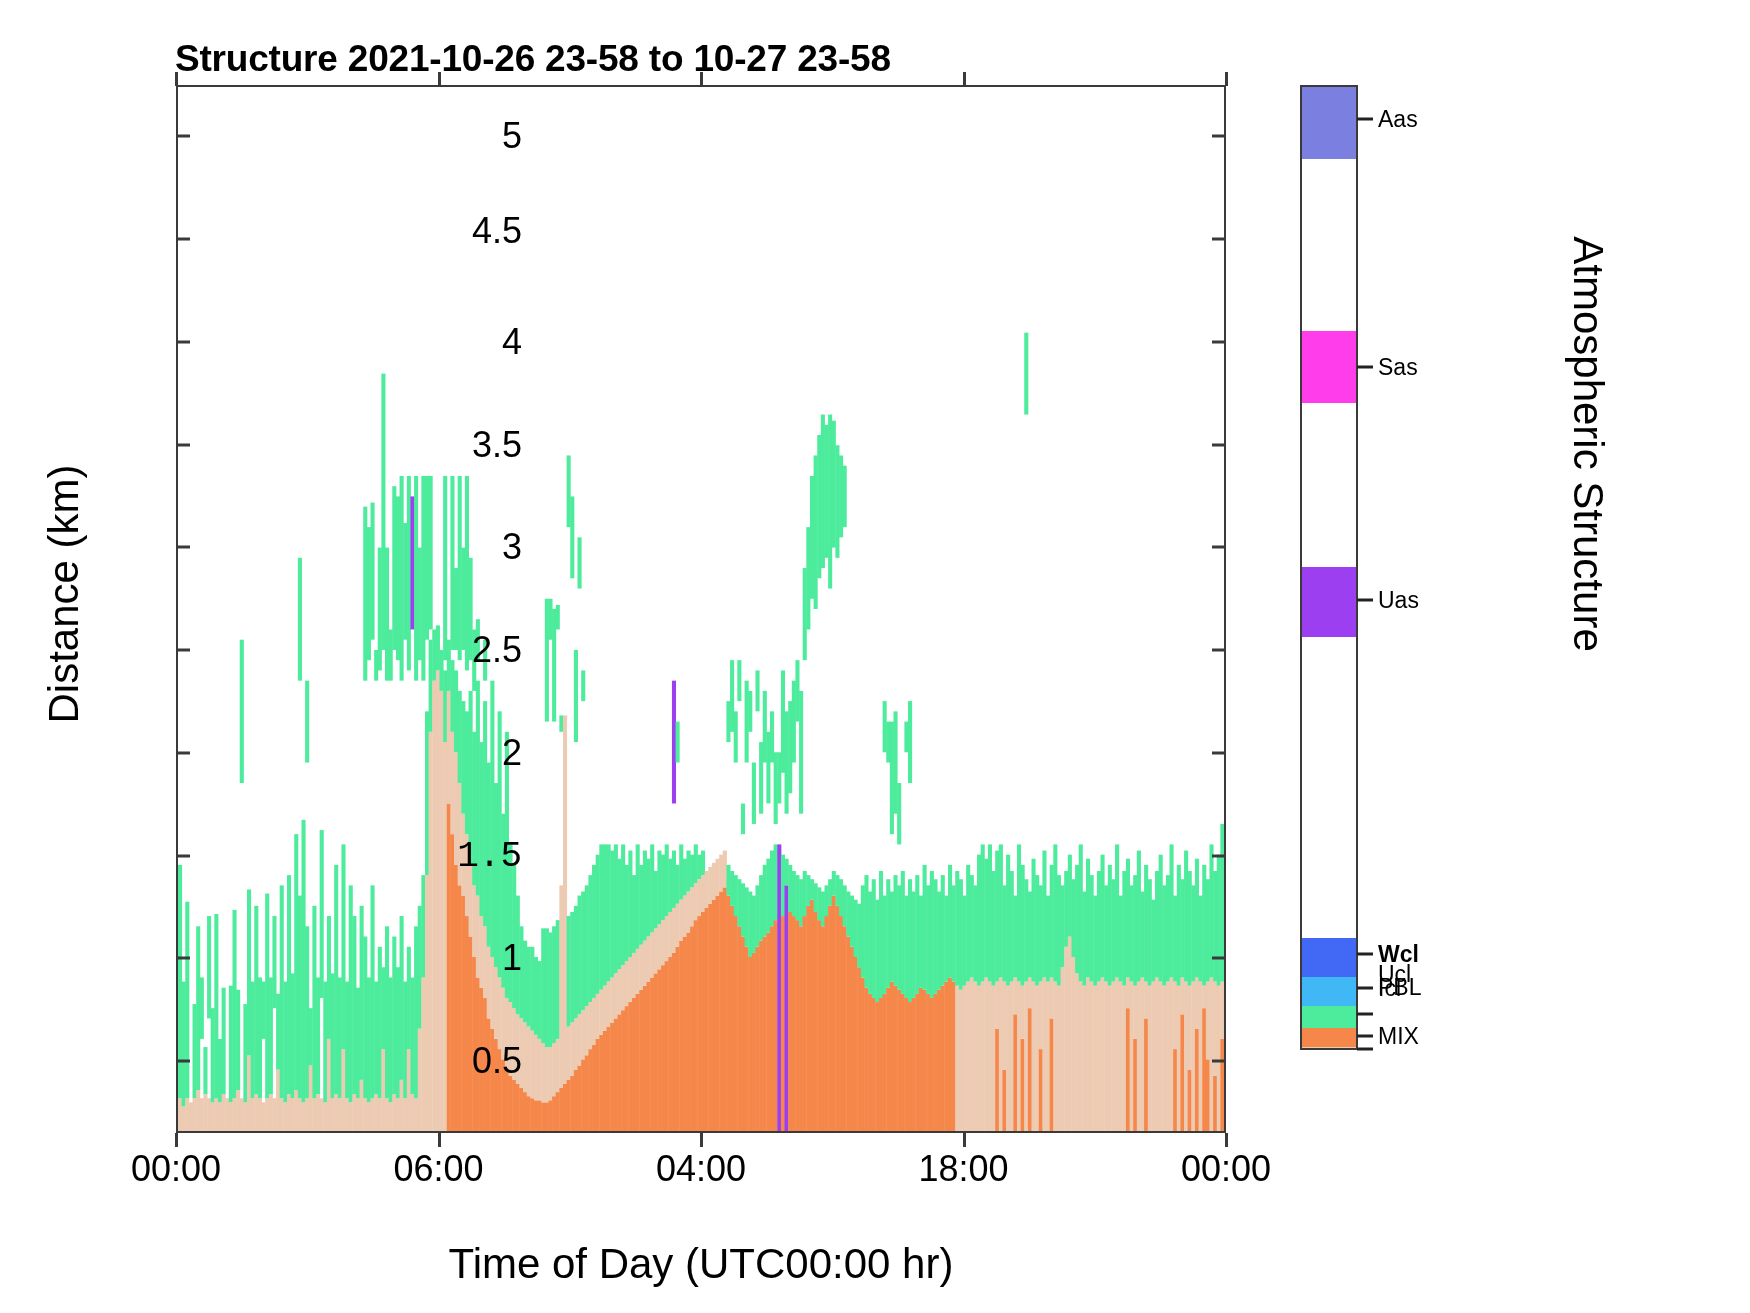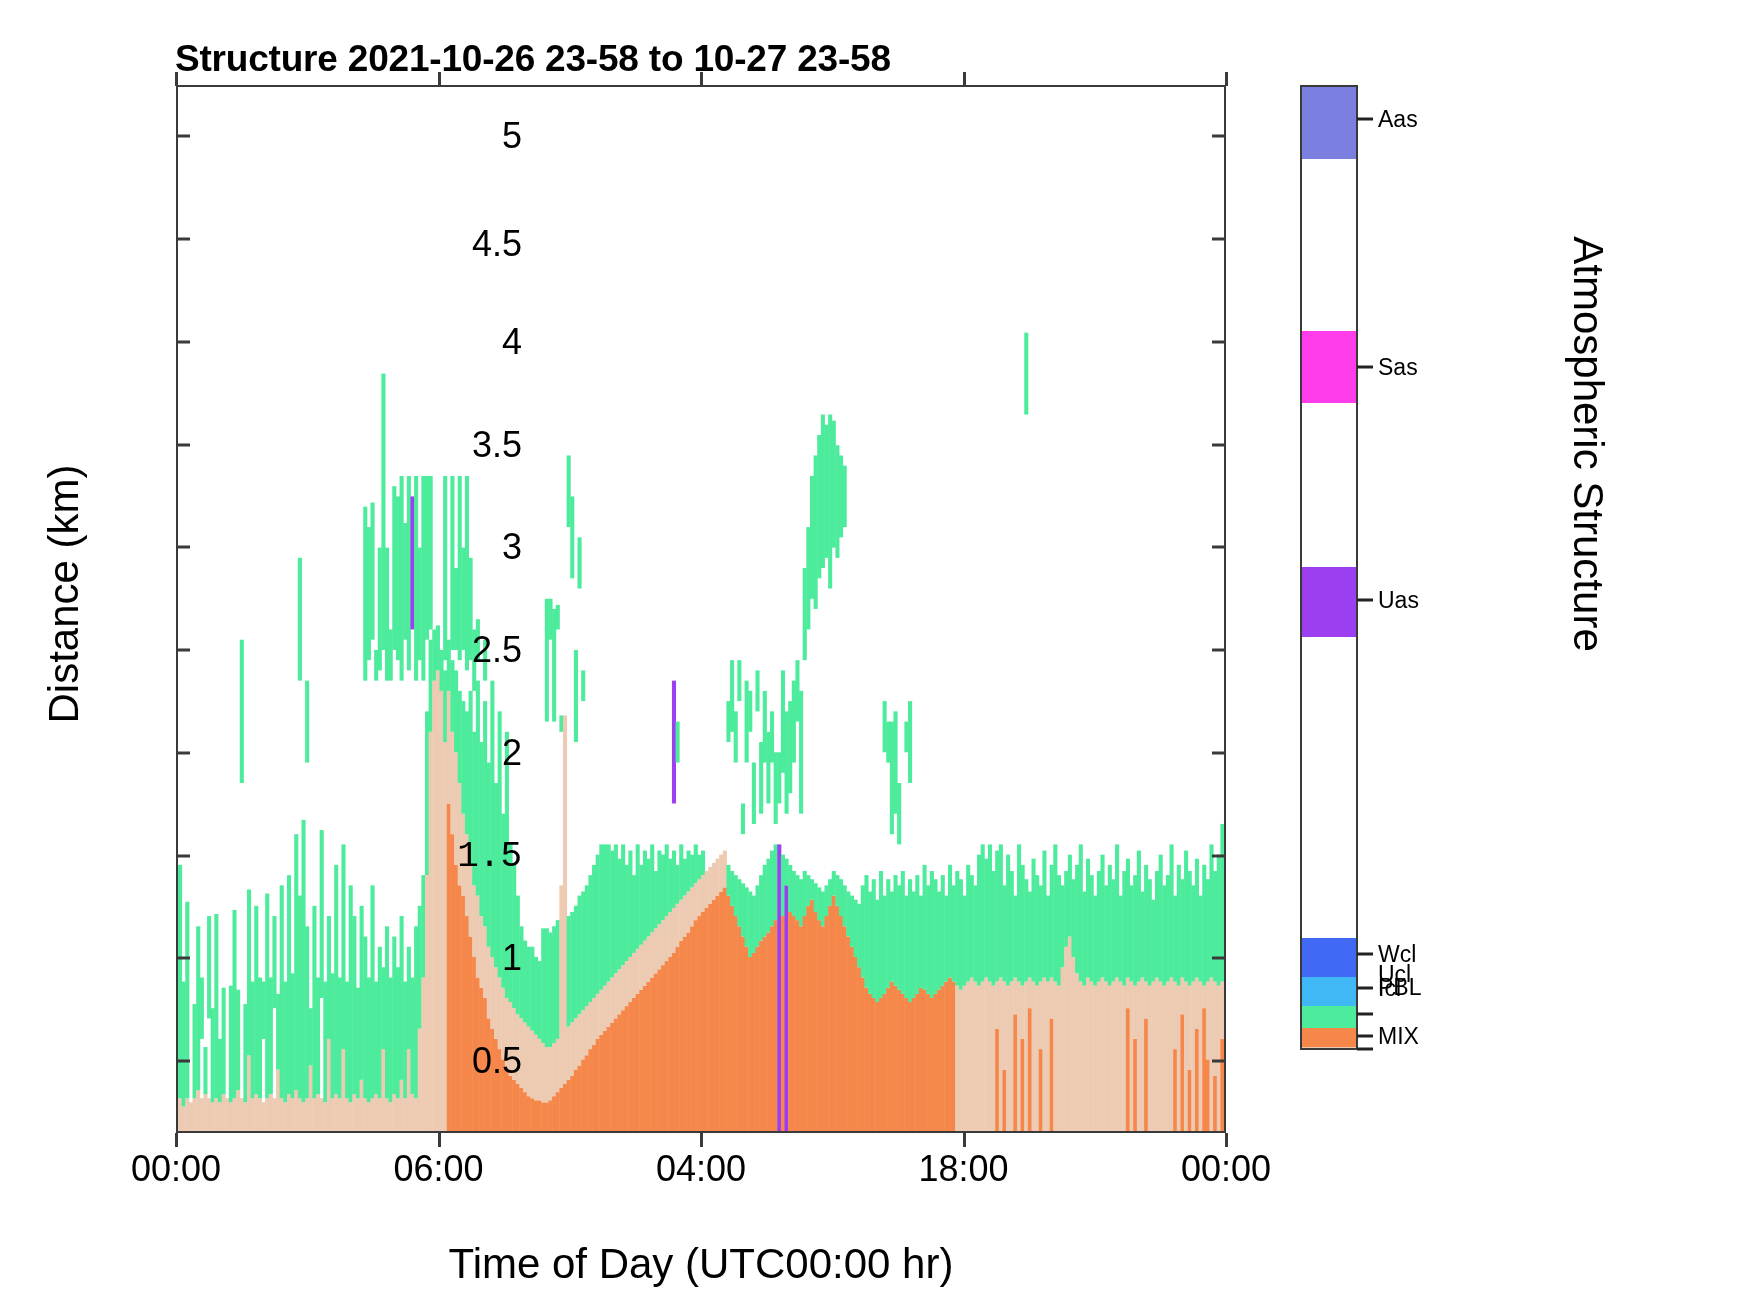--- a/index.html
+++ b/index.html
@@ -829,21 +829,21 @@
     <div class="ytick-mark-r" style="top: 650.098px;"></div>
     <div class="ytick" style="top: 547.353px;">3</div>
     <div class="ytick-mark" style="top: 547.353px;"></div>
     <div class="ytick-mark-r" style="top: 547.353px;"></div>
     <div class="ytick" style="top: 444.608px;">3.5</div>
     <div class="ytick-mark" style="top: 444.608px;"></div>
     <div class="ytick-mark-r" style="top: 444.608px;"></div>
     <div class="ytick" style="top: 341.863px;">4</div>
     <div class="ytick-mark" style="top: 341.863px;"></div>
     <div class="ytick-mark-r" style="top: 341.863px;"></div>
-    <div class="ytick" style="top: 244px;">4.5</div>
+    <div class="ytick" style="top: 231px;">4.5</div>
     <div class="ytick-mark" style="top: 239.118px;"></div>
     <div class="ytick-mark-r" style="top: 239.118px;"></div>
     <div class="ytick" style="top: 136.373px;">5</div>
     <div class="ytick-mark" style="top: 136.373px;"></div>
     <div class="ytick-mark-r" style="top: 136.373px;"></div>
   </div>
 <div id="ylabel">Distance (km)</div>
 
 <div id="x-axis">
     <div class="xtick" style="left: 176px;">00:00</div>
@@ -877,21 +877,21 @@
     </div>
 </div>
 <div id="colorbar-ticks">
     <div class="cb-tick" style="top: 118.775px;"></div>
     <div class="cb-label" style="top: 118.775px;">Aas</div>
     <div class="cb-tick" style="top: 366.78px;"></div>
     <div class="cb-label" style="top: 366.78px;">Sas</div>
     <div class="cb-tick" style="top: 600.31px;"></div>
     <div class="cb-label" style="top: 600.31px;">Uas</div>
     <div class="cb-tick" style="top: 953.5px;"></div>
-    <div class="cb-label" style="top: 953.5px;">Wcl</div>
+    <div class="cb-label" style="top: 953.5px; font-weight: bold;">Wcl</div>
     <div class="cb-tick" style="top: 988.24px;"></div>
     <div class="cb-label" style="top: 988.24px;">Icl</div>
     <div class="cb-tick" style="top: 1014.29px;"></div>
     <div class="cb-label" style="top: 974px;">Ucl</div>
     <div class="cb-tick" style="top: 1035.53px;"></div>
     <div class="cb-label" style="top: 1035.53px;">MIX</div>
     <div class="cb-tick" style="top: 1049.03px;"></div>
     <div class="cb-label" style="top: 987px;">PBL</div>
   </div>
 <div id="cb-title">Atmospheric Structure</div>

